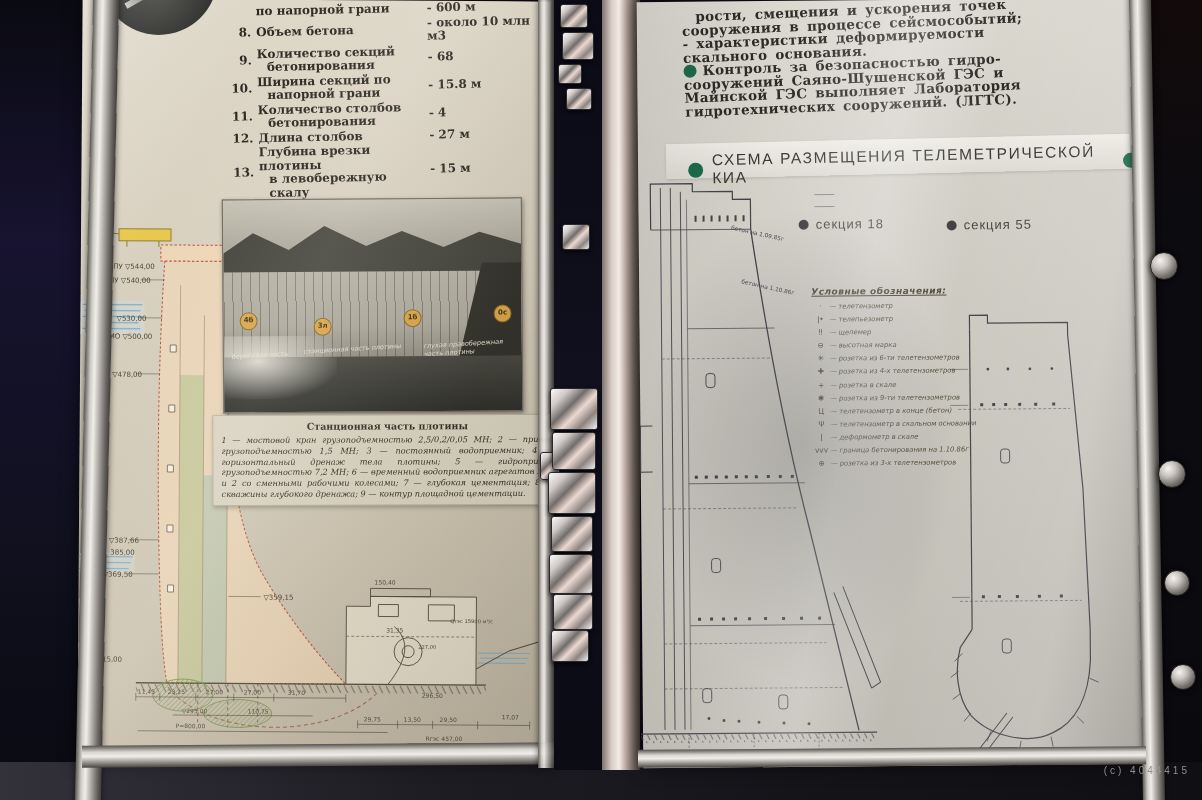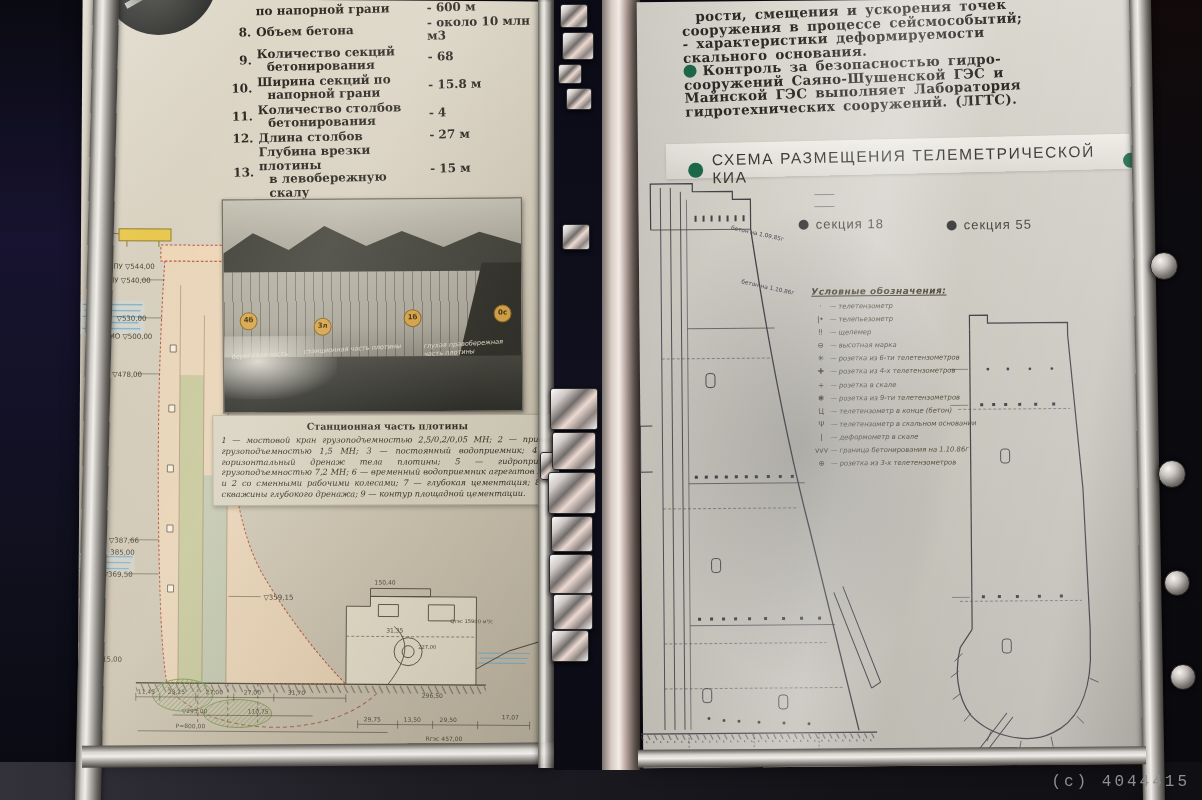--- a/index.html
+++ b/index.html
@@ -82,21 +82,21 @@
   .tdot{width:15px;height:15px;border-radius:50%;flex:none;}
   .sec-label{font-family:"Liberation Sans",sans-serif;font-size:13px;letter-spacing:1px;color:#4c4943;
      display:flex;align-items:center;gap:7px;}
   .sdot{width:10px;height:10px;border-radius:50%;background:#3c3c3c;flex:none;}
   .legend{left:172px;top:286px;width:205px;color:#55503e;}
   .legend-title{font-size:9px;font-weight:bold;font-style:italic;text-decoration:underline;color:#4a4434;margin-bottom:6px;letter-spacing:.5px;}
   .legend-item{display:flex;font-size:6.8px;line-height:8.5px;margin-bottom:4.6px;font-style:italic;}
   .legend-sym{width:18px;flex:none;text-align:center;font-style:normal;font-size:7.5px;}
   .legend-label{flex:1;}
   
-  .watermark{right:12px;bottom:9px;font-family:Liberation Mono, monospace;font-size:16px;
+  .watermark{right:12px;bottom:24px;font-family:Liberation Sans, sans-serif;font-size:10px;
      color:#8f8f8f;letter-spacing:3px;}
   svg text{font-family:"DejaVu Sans",sans-serif;}
 </style>
 </head>
 <body>
 
 <div class="stage">
 
   <div class="abs" style="left:0;top:0;width:100px;height:800px;background:linear-gradient(180deg,#0a0a12 0%,#171330 30%,#10101e 70%,#0a0a12 100%);"></div>
   <div class="abs" style="right:0;top:0;width:70px;height:800px;background:linear-gradient(180deg,#120a0a 0%,#0b0b10 30%,#0a0a0e 100%);"></div>

